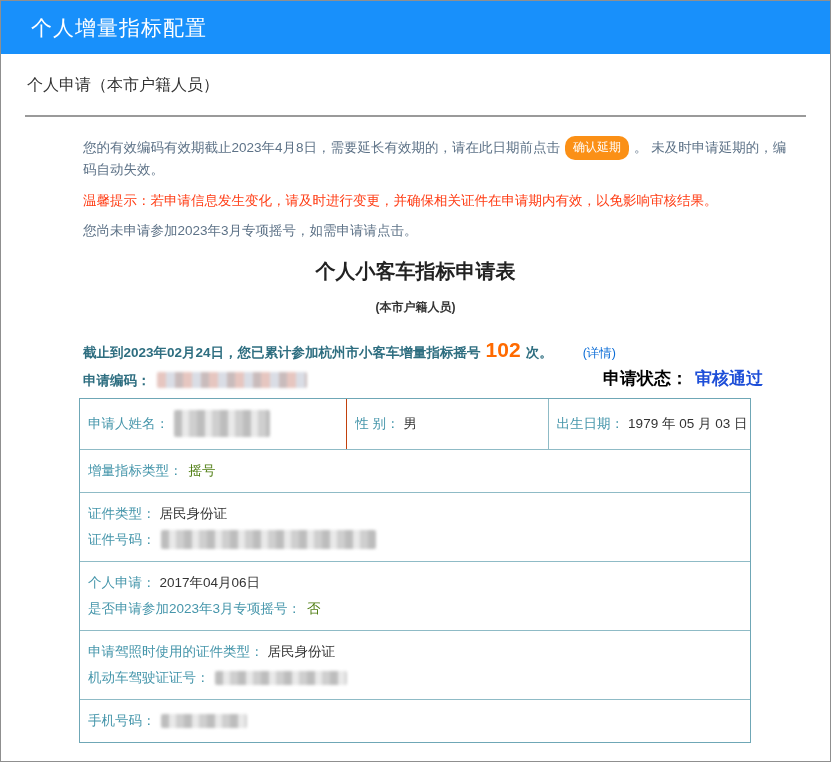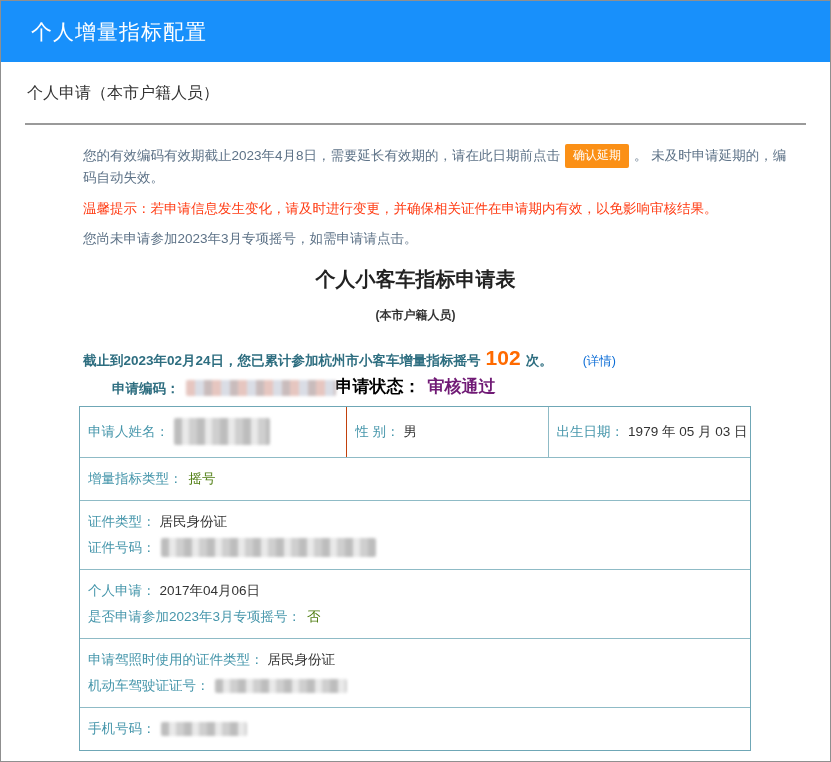--- a/index.html
+++ b/index.html
@@ -1,42 +1,42 @@
 <!DOCTYPE html>
 <html><head>
 <meta charset="utf-8">
 <style>
   html,body{margin:0;padding:0;}
   body{
     width:831px;height:762px;box-sizing:border-box;
     border:1px solid #8f8f8f;background:#fff;position:relative;overflow:hidden;
     font-family:"Liberation Sans","DejaVu Sans",sans-serif;
   }
-  .app-header{height:61px;background:#1890FB;display:flex;align-items:center;padding-left:30px;}
+  .app-header{height:53px;background:#1890FB;display:flex;align-items:center;padding-left:30px;}
   .app-title{color:#fff;font-size:21px;font-weight:500;letter-spacing:1px;margin:0;}
   .section-title{margin:21px 0 0 26px;font-size:16px;color:#333;}
   .divider{margin:19px 24px 0;border-top:2px solid #9a9a9a;height:0;}
   .notice{margin:19px 36px 0 82px;font-size:13.5px;color:#5D7287;line-height:1.55;}
   .btn-orange-sm{display:inline-block;background:#FB9016;color:#fff;font-size:12px;
-    padding:2px 8px 3px;border-radius:2px;margin:0 5px;cursor:pointer;vertical-align:1px;}
+    padding:2px 8px 3px;border-radius:10px;margin:0 5px;cursor:pointer;vertical-align:1px;}
   .warning{margin:11px 36px 0 82px;font-size:13.5px;color:#FF3C14;}
   .line3{margin:12px 36px 0 82px;font-size:13.5px;color:#5D7287;display:flex;align-items:center;text-align:center;}
   .highlight-box{border:2px solid #E03B2F;padding:3px;margin-left:4px;display:inline-block;background:#fff;}
   .btn-orange-lg{display:inline-block;background:#FB9016;color:#fff;font-size:17px;
     padding:4px 10px 5px;cursor:pointer;white-space:nowrap;}
   .form-title{text-align:center;font-size:20px;font-weight:bold;color:#222;margin-top:18px;}
   .form-subtitle{text-align:center;font-size:12px;font-weight:bold;color:#333;margin-top:14px;}
   .summary{margin:22px 0 0 82px;width:680px;}
   .summary-line1{color:#2E6E80;font-weight:bold;font-size:13.5px;}
   .count{color:#FF6A00;font-size:21px;font-weight:bold;margin:0 5px;}
   .details-link{color:#0A6CD6;font-weight:normal;font-size:12.5px;margin-left:30px;cursor:pointer;text-decoration:none;}
-  .summary-line2{display:flex;align-items:flex-end;margin-top:5px;margin-left:29px;}
+  .summary-line2{display:flex;justify-content:space-between;align-items:flex-end;margin-top:5px;}
   .code-label{color:#2E6E80;font-weight:bold;font-size:13.5px;}
   .status-label{color:#000000;font-weight:bold;font-size:17px;}
-  .status-value{color:#701a75;font-weight:bold;font-size:17px;margin-left:7px;}
+  .status-value{color:#1d4ed8;font-weight:bold;font-size:17px;margin-left:7px;}
   .redacted{display:inline-block;vertical-align:middle;border-radius:2px;filter:blur(1.6px);
     background-image:repeating-linear-gradient(90deg,#bdbdbd 0 8px,#e9e9e9 8px 15px,#cfcfcf 15px 23px),
       repeating-linear-gradient(0deg,rgba(255,255,255,.55) 0 5px,rgba(110,110,110,.25) 5px 10px);}
   .rd-code{width:150px;height:16px;margin-left:6px;
     background-image:repeating-linear-gradient(90deg,#e6c6c0 0 9px,#dadde5 9px 18px,#c9bcbc 18px 26px),
       repeating-linear-gradient(0deg,rgba(255,255,255,.5) 0 5px,rgba(120,110,110,.25) 5px 10px);}
   .rd-name{width:96px;height:27px;margin-left:5px;}
   .rd-id{width:215px;height:19px;margin-left:5px;}
   .rd-license{width:132px;height:14px;margin-left:5px;}
   .rd-phone{width:86px;height:14px;margin-left:5px;}

